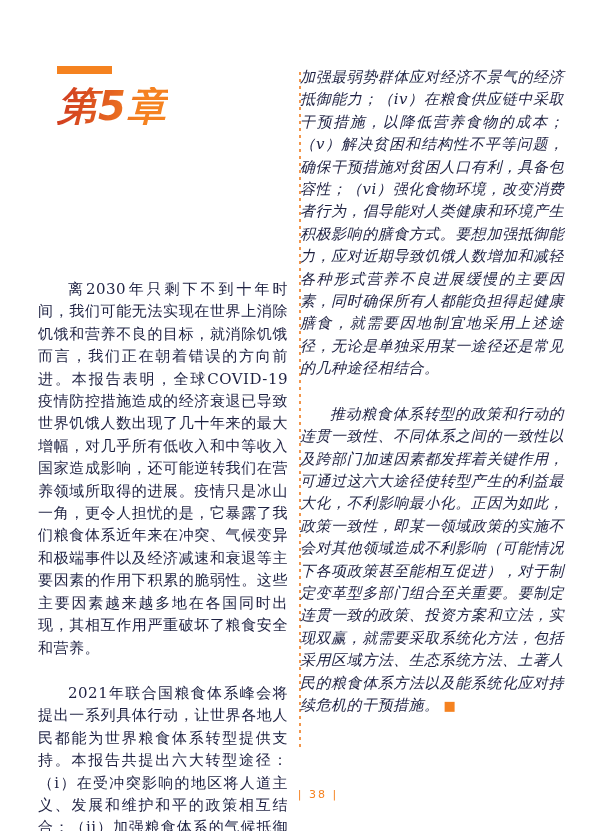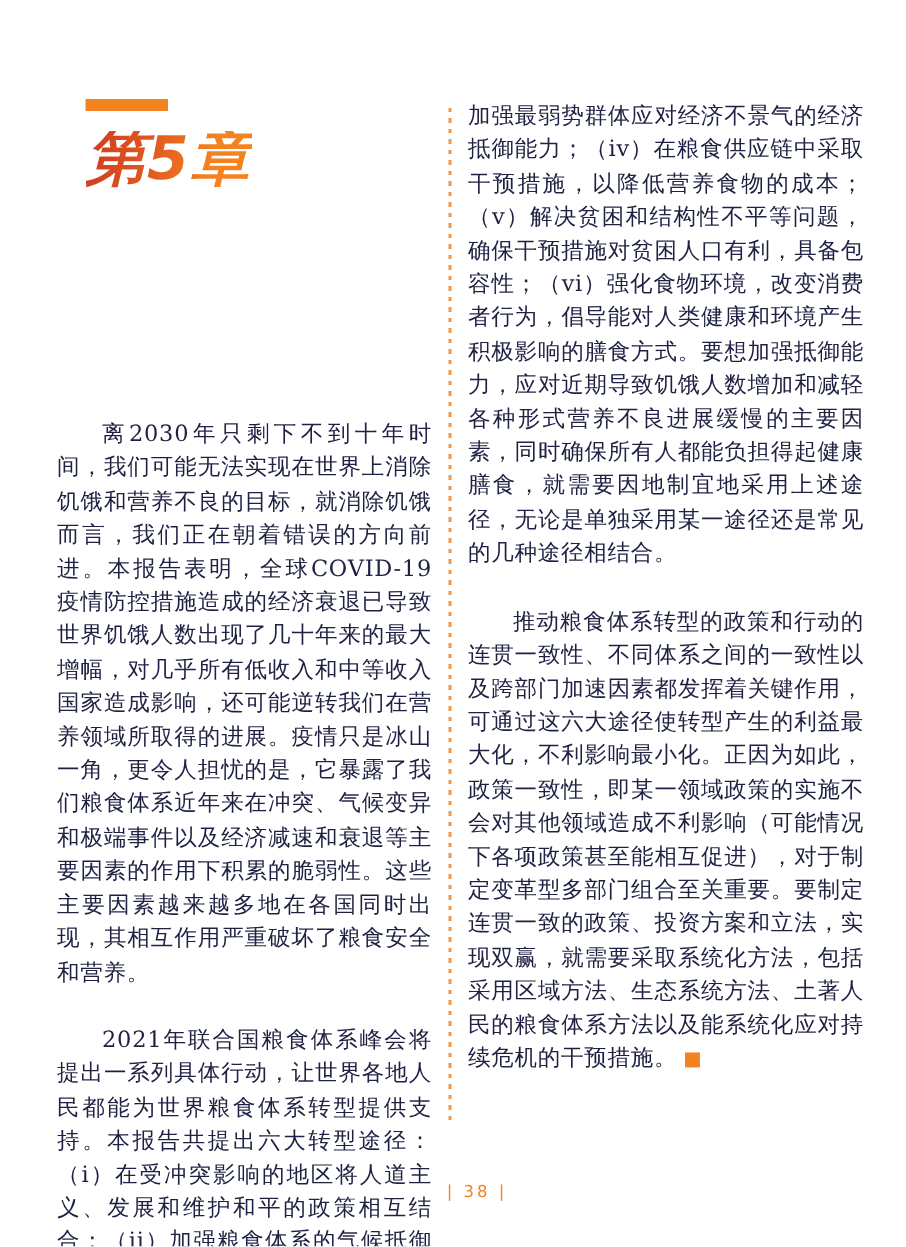--- a/index.html
+++ b/index.html
@@ -45,21 +45,21 @@
   .column {
     position: absolute;
     color: #1e2142;
     font-size: 15px;
     line-height: 22.4px;
     letter-spacing: 0.5px;
     text-align: justify;
   }
   .column p { text-align: justify; }
   .col-left  { left: 38px;  top: 246px; width: 250px; margin-top: 32px; }
-  .col-right { left: 312px; top: 66px;  width: 264px; }
+  .col-right { left: 300px; top: 66px;  width: 264px; font-style: italic; }
   .para-indent { text-indent: 2em; }
   .para-gap { margin-top: 23px; }
   .end-marker {
     color: #f58220;
     font-size: 13px;
     letter-spacing: 0;
     padding-left: 4px;
   }
 
   

